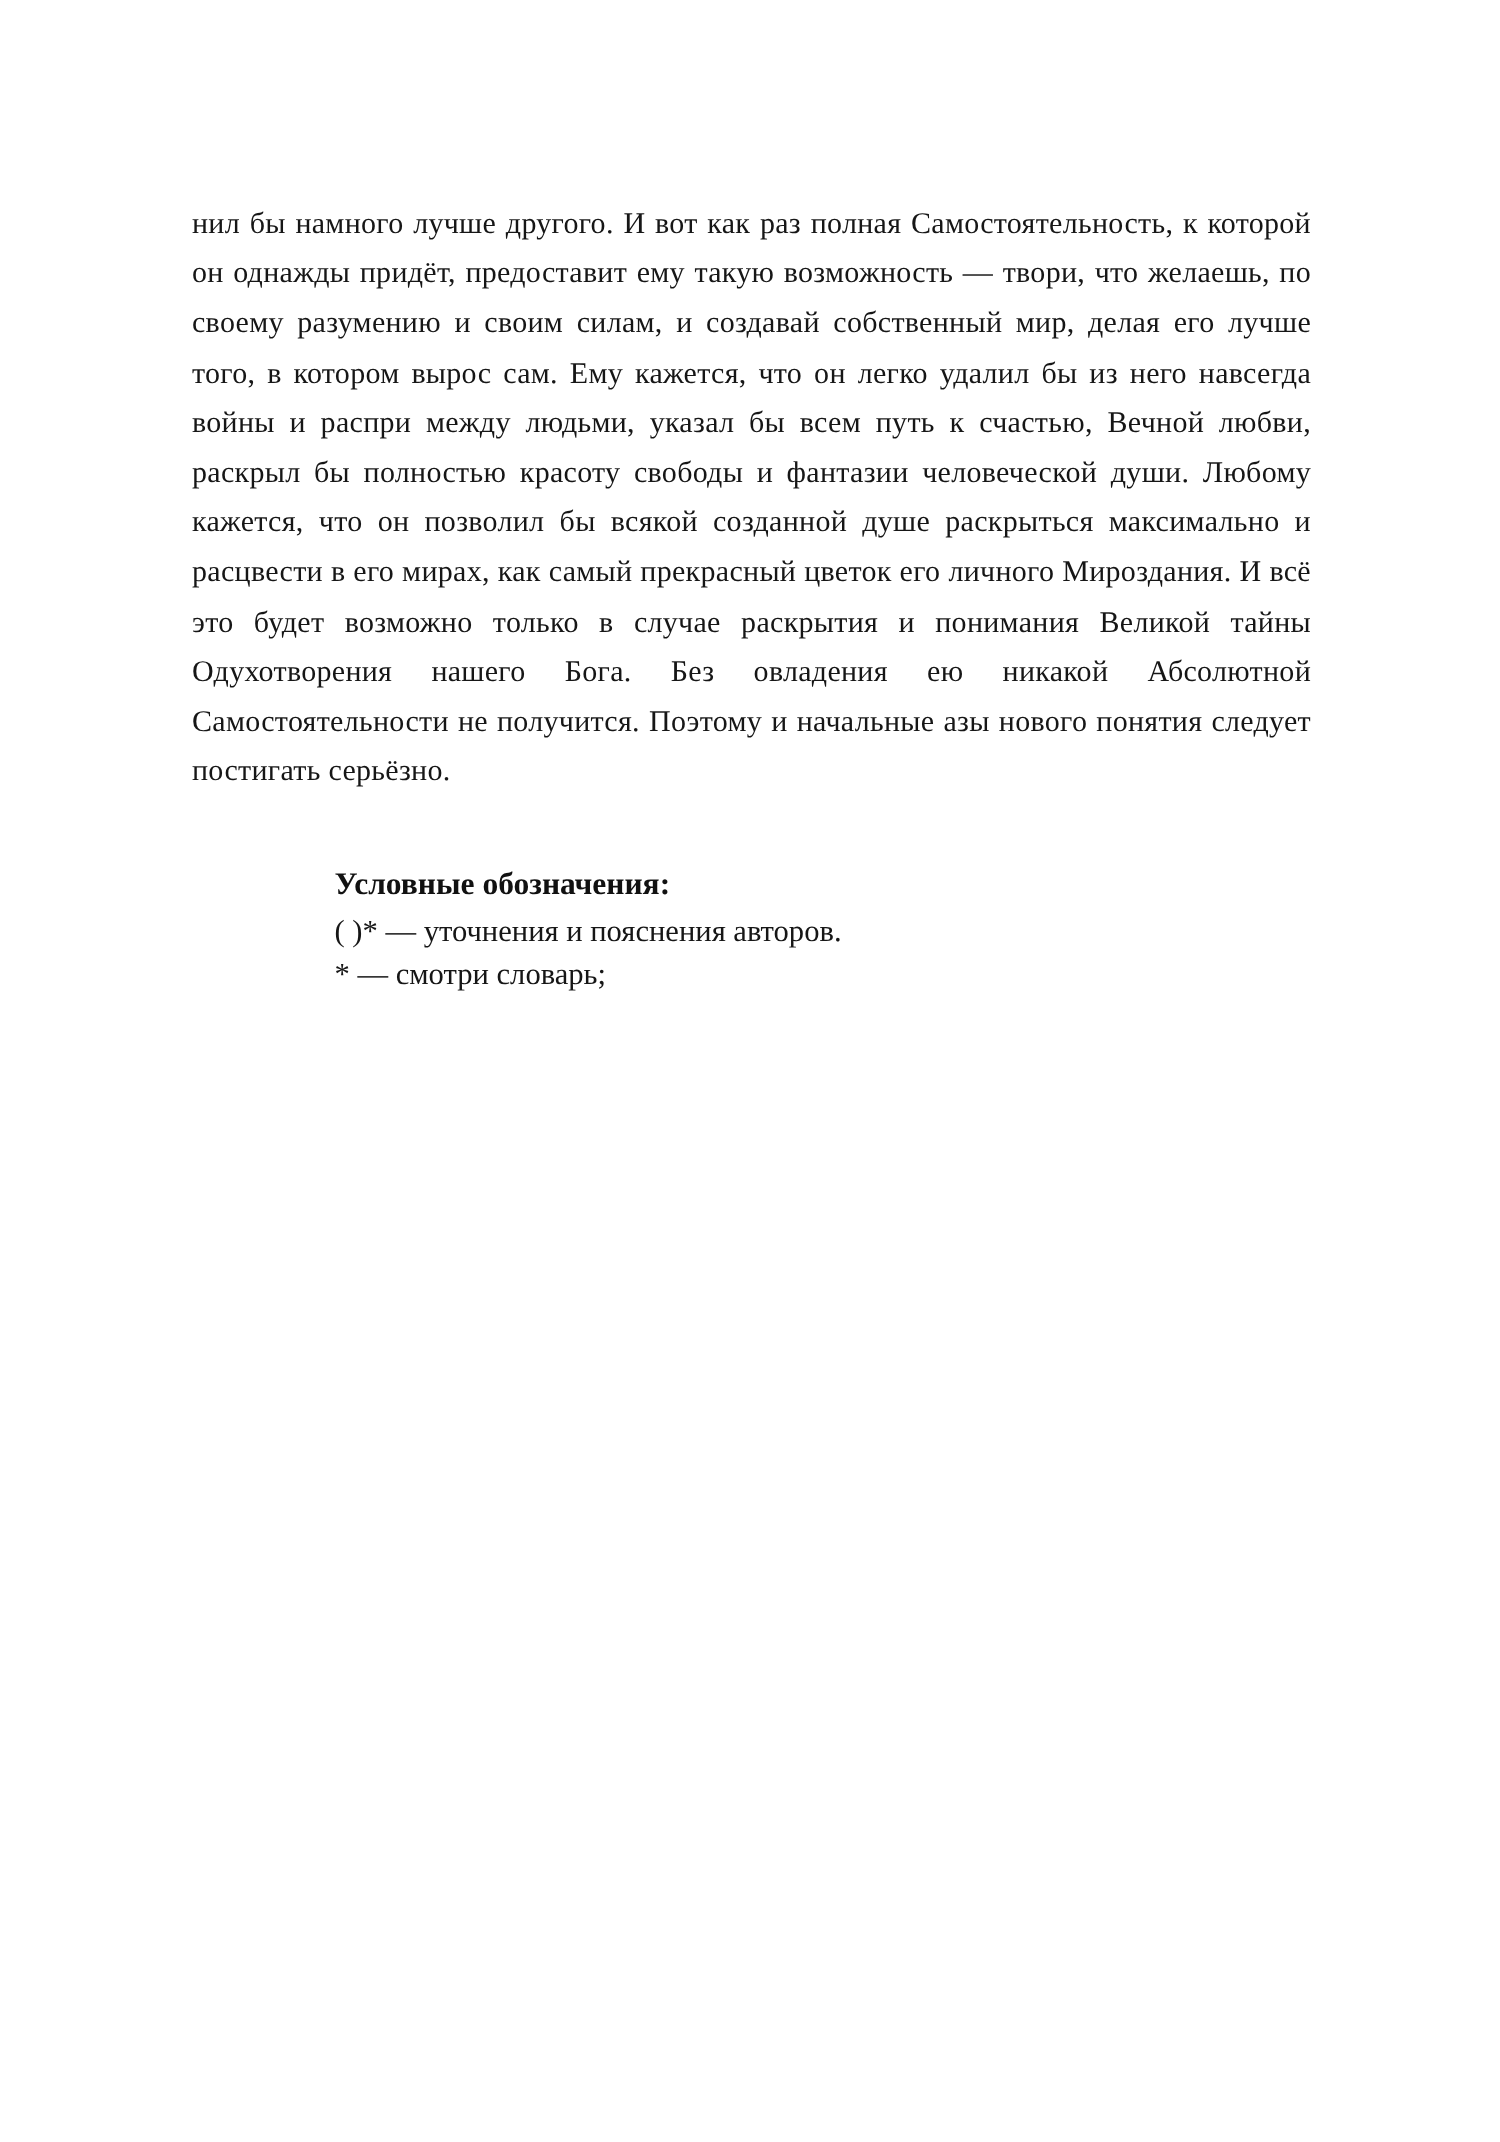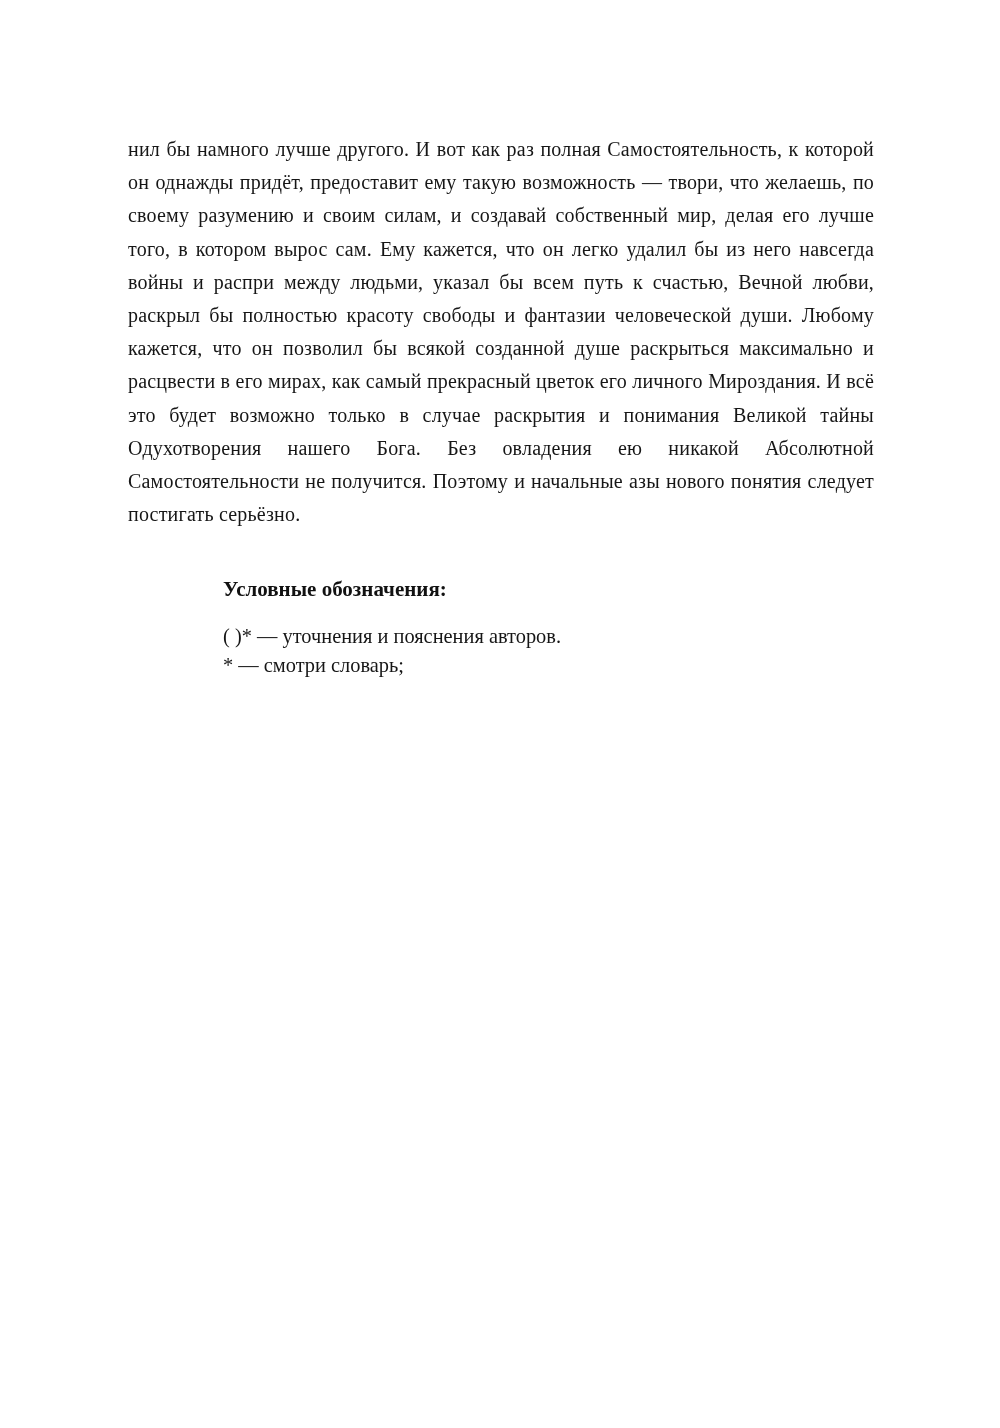--- a/index.html
+++ b/index.html
@@ -40,21 +40,21 @@
     position: absolute;
     left: 223px;
     top: 574px;
     width: 640px;
   }
   .legend-title {
     font-size: 21px;
     line-height: 30px;
     font-weight: bold;
     color: #111111;
-    margin: 0 0 18px 0;
+    margin: 0 0 3px 0;
   }
   .legend-line {
     font-size: 20.4px;
     line-height: 29px;
     color: #161616;
     margin: 0;
   }
 </style>
 </head>
 <body>

